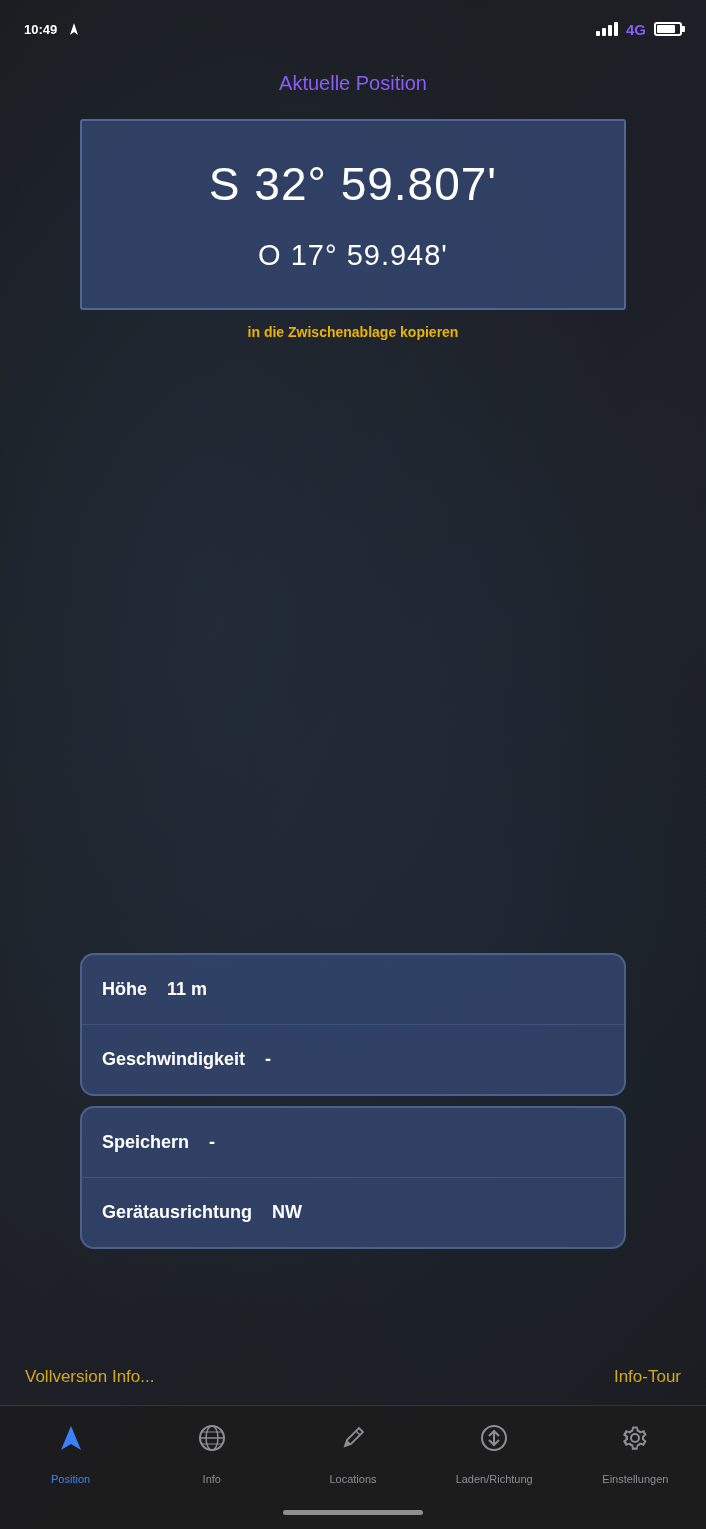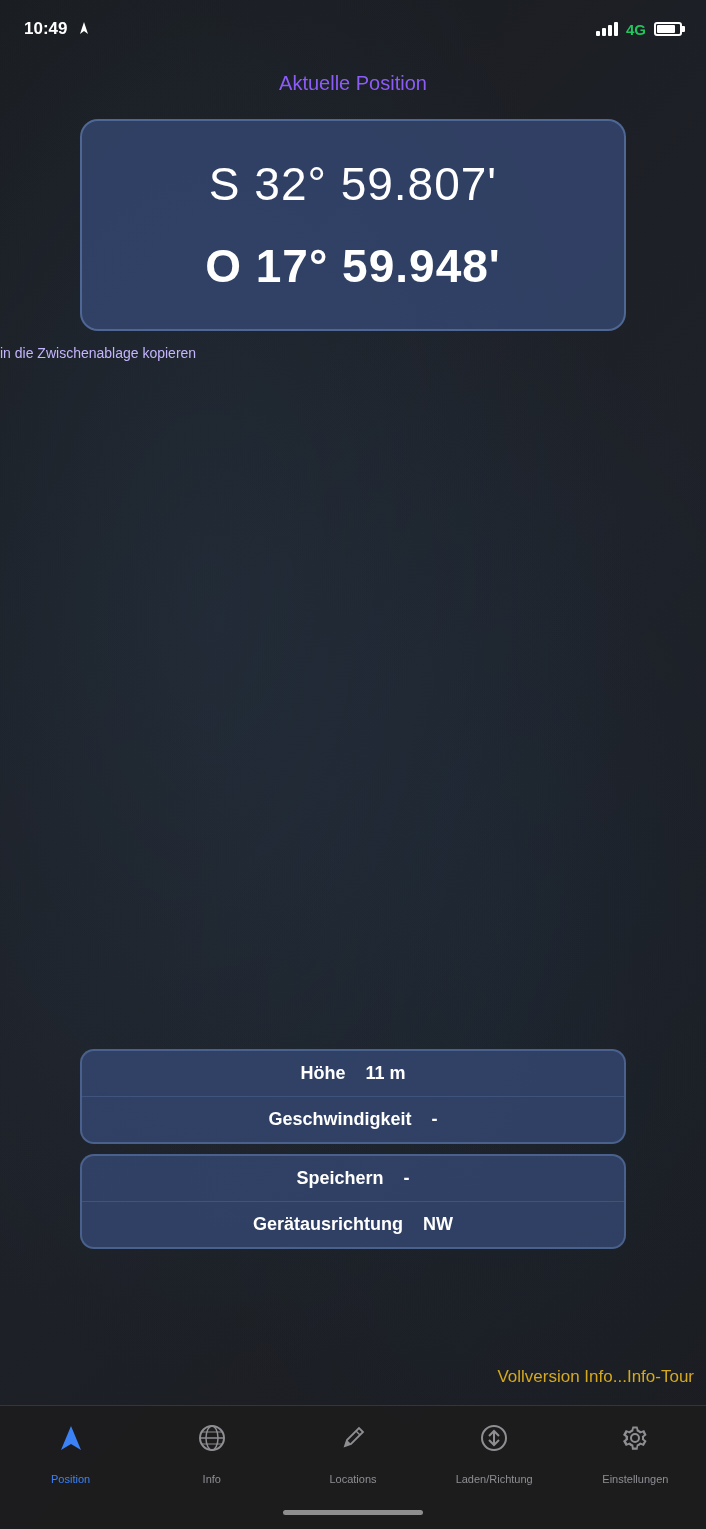--- a/index.html
+++ b/index.html
@@ -37,25 +37,25 @@
     
     .status-bar {
       display: flex;
       justify-content: space-between;
       align-items: center;
       padding: 14px 24px 8px 24px;
       height: 52px;
     }
 
     .status-time {
-      font-size: 17px;
+      font-size: 13px;
       font-weight: 600;
       color: #fff;
       display: flex;
-      align-items: center;
+      align-items: flex-end;
       gap: 11px;
     }
 
     .status-right {
       display: flex;
       align-items: center;
       gap: 8px;
     }
 
     .signal-bars {
@@ -66,21 +66,21 @@
 
     .signal-bar {
       background: #fff;
       border-radius: 1px;
       width: 4px;
     }
 
     .signal-4g {
       font-size: 15px;
       font-weight: 600;
-      color: #22c55e;
+      color: #8b5cf6;
     }
 
     .battery-icon {
       width: 28px;
       height: 14px;
       border: 2px solid #fff;
       border-radius: 3px;
       position: relative;
       display: inline-flex;
       align-items: center;
@@ -113,69 +113,70 @@
       font-weight: 400;
       color: #8b5cf6;
       padding: 20px 0 24px 0;
     }
 
     
     .coordinates-card {
       margin: 0 80px;
       background: rgba(55, 75, 120, 0.75);
       border: 2px solid rgba(100, 130, 180, 0.6);
-      border-radius: 18px;
+      border-radius: 3px;
       padding: 36px 24px;
       text-align: center;
     }
 
     .coord-lat {
       font-size: 46px;
       font-weight: 300;
       color: #fff;
       margin-bottom: 28px;
       letter-spacing: 1px;
     }
 
     .coord-lon {
-      font-size: 46px;
-      font-weight: 700;
+      font-size: 29px;
+      font-weight: 400;
       color: #fff;
       letter-spacing: 1px;
     }
 
     
     .copy-hint {
-      text-align: left;
-      color: #c4b5fd;
+      text-align: center;
+      color: #eab308;
       font-size: 14px;
       margin-top: 14px;
+      font-weight: bold;
     }
 
     
     .spacer { flex: 1; }
 
     
     .info-section {
       padding: 0 80px;
     }
 
     .info-card {
       background: rgba(55, 75, 120, 0.75);
       border: 2px solid rgba(100, 130, 180, 0.5);
       border-radius: 14px;
       overflow: hidden;
       margin-bottom: 10px;
     }
 
     .info-row {
       display: flex;
-      justify-content: center;
-      align-items: center;
-      padding: 12px 20px;
+      justify-content: flex-start;
+      align-items: center;
+      padding: 24px 20px;
       border-bottom: 1px solid rgba(100, 130, 180, 0.3);
     }
 
     .info-row:last-child {
       border-bottom: none;
     }
 
     .info-label {
       font-size: 18px;
       font-weight: 600;
@@ -185,22 +186,22 @@
     .info-value {
       font-size: 18px;
       font-weight: 600;
       color: #fff;
       margin-left: 20px;
     }
 
     
     .promo-links {
       display: flex;
-      justify-content: flex-end;
-      padding: 18px 12px;
+      justify-content: space-between;
+      padding: 18px 25px;
       margin-top: 10px;
     }
 
     .promo-link {
       font-size: 17px;
       color: #d4a820;
       font-weight: 400;
     }
 
     

